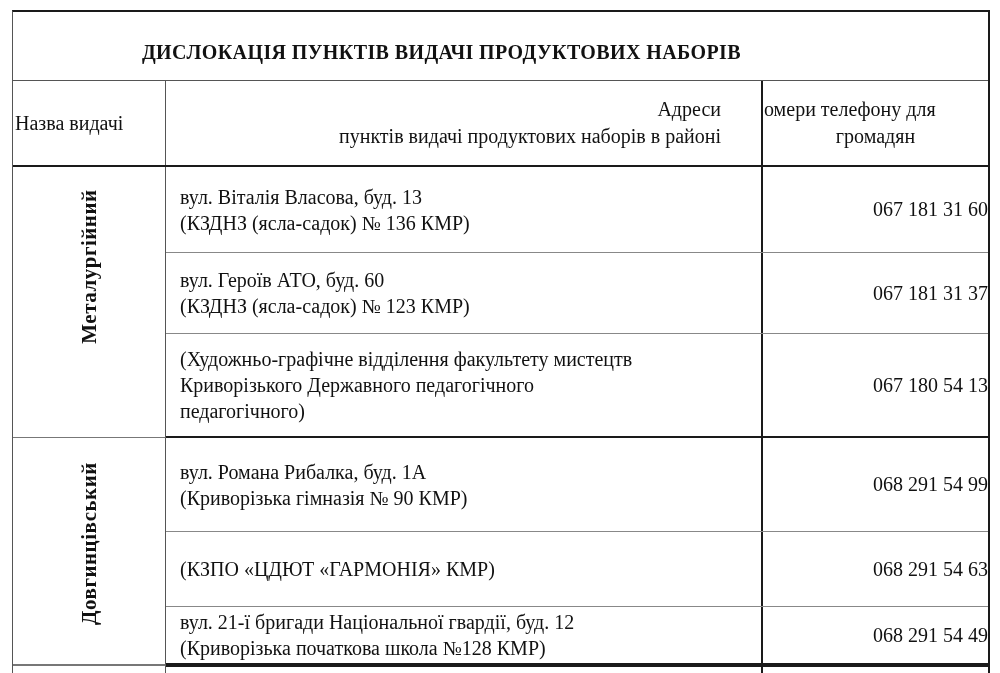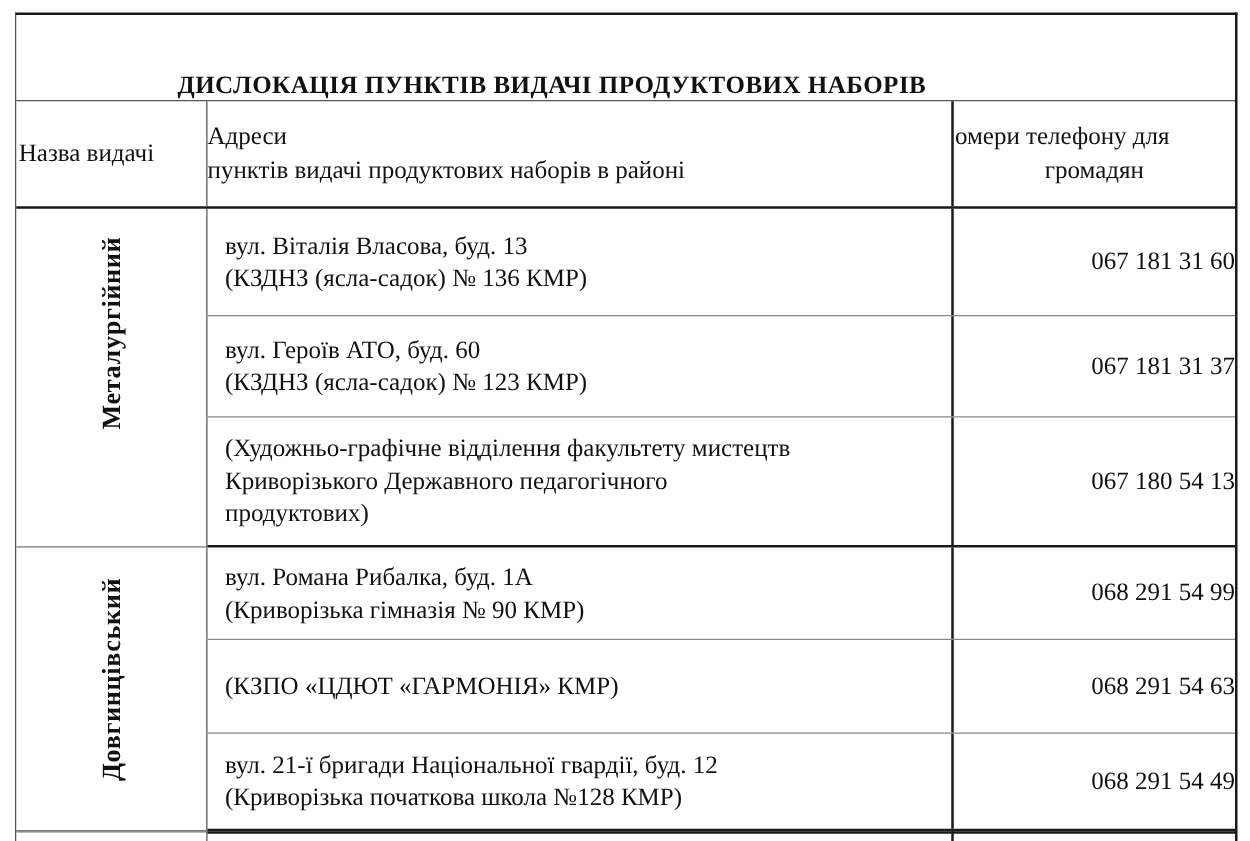--- a/index.html
+++ b/index.html
@@ -1,45 +1,45 @@
 <!DOCTYPE html>
 <html><head>
 <meta charset="utf-8">
 <style>
   html,body{margin:0;padding:0;background:#fff;}
   .page{position:relative;width:1000px;height:673px;overflow:hidden;background:#fff;
         font-family:"Liberation Serif",serif;color:#111;}
   .table{position:absolute;left:12px;top:10px;width:978px;box-sizing:border-box;
          border-top:2px solid #1a1a1a;border-left:1px solid #555;border-right:2px solid #1a1a1a;}
   .title-row{height:69px;box-sizing:border-box;border-bottom:1px solid #555;
-             display:flex;justify-content:center;align-items:flex-end;
+             display:flex;justify-content:center;align-items:center;
              padding-top:12px;padding-right:118px;}
   .title{font-weight:bold;font-size:20px;letter-spacing:.4px;white-space:nowrap;}
   .header-row{height:86px;box-sizing:border-box;border-bottom:2px solid #1a1a1a;
               display:flex;font-size:20px;}
   .hc1{width:153px;box-sizing:border-box;border-right:1px solid #555;
        display:flex;align-items:center;padding-left:2px;}
   .hc2{flex:1;display:flex;flex-direction:column;justify-content:center;
-       text-align:left;line-height:27px;}
+       text-align:right;line-height:27px;}
   .hc3{width:227px;box-sizing:border-box;border-left:2px solid #1a1a1a;
        display:flex;flex-direction:column;justify-content:center;line-height:27px;overflow:hidden;margin-left:40px;}
   .hc3-l1{text-align:left;padding-left:1px;white-space:nowrap;}
   .hc3-l2{text-align:center;}
   .group{display:flex;}
   .g1{height:271px;}
   .g2{height:227px;}
   .gcol1{width:153px;box-sizing:border-box;border-right:1px solid #555;
          display:flex;align-items:center;justify-content:center;}
   .g1 .gcol1,.g2 .gcol1{border-bottom:1px solid #777;}
   .grows{flex:1;display:flex;flex-direction:column;box-sizing:border-box;
          border-bottom:2px solid #1a1a1a;}
   .row{display:flex;box-sizing:border-box;}
   .r-sep{border-bottom:1px solid #888;}
   .g1 .row.r1{height:86px;} .g1 .row.r2{height:81px;} .g1 .row.r3{flex:1;}
-  .g2 .row.r1{height:74px;} .g2 .row.r2{height:75px;} .g2 .row.r3{flex:1;}
+  .g2 .row.r1{height:94px;} .g2 .row.r2{height:75px;} .g2 .row.r3{flex:1;}
   .addr{flex:1;display:flex;flex-direction:column;justify-content:center;
         padding-left:14px;font-size:20px;line-height:26px;box-sizing:border-box;}
   .aline{white-space:nowrap;}
   .phone{width:227px;box-sizing:border-box;border-left:2px solid #1a1a1a;
          display:flex;align-items:center;justify-content:flex-end;font-size:20px;}
   .vert{white-space:nowrap;font-weight:bold;font-size:21px;letter-spacing:.5px;}
   .v1{transform:rotate(-90deg) translateX(36px);}
   .v2{transform:rotate(-90deg) translateX(8px);}
   .partial-row{height:40px;display:flex;}
   .pc1{width:153px;box-sizing:border-box;border-right:1px solid #555;border-top:1px solid #777;}
@@ -90,21 +90,21 @@
             <div class="aline">(КЗДНЗ (ясла-садок) № 123 КМР)</div>
           </div>
           <div class="phone">
             <span>067 181 31 37</span>
           </div>
         </div>
         <div class="row r3">
           <div class="addr">
             <div class="aline">(Художньо-графічне відділення факультету мистецтв</div>
             <div class="aline">Криворізького Державного педагогічного</div>
-            <div class="aline">продуктових)</div>
+            <div class="aline">педагогічного)</div>
           </div>
           <div class="phone">
             <span>067 180 54 13</span>
           </div>
         </div>
       </div>
     </div>
 
     <div class="group g2">
       <div class="gcol1">

